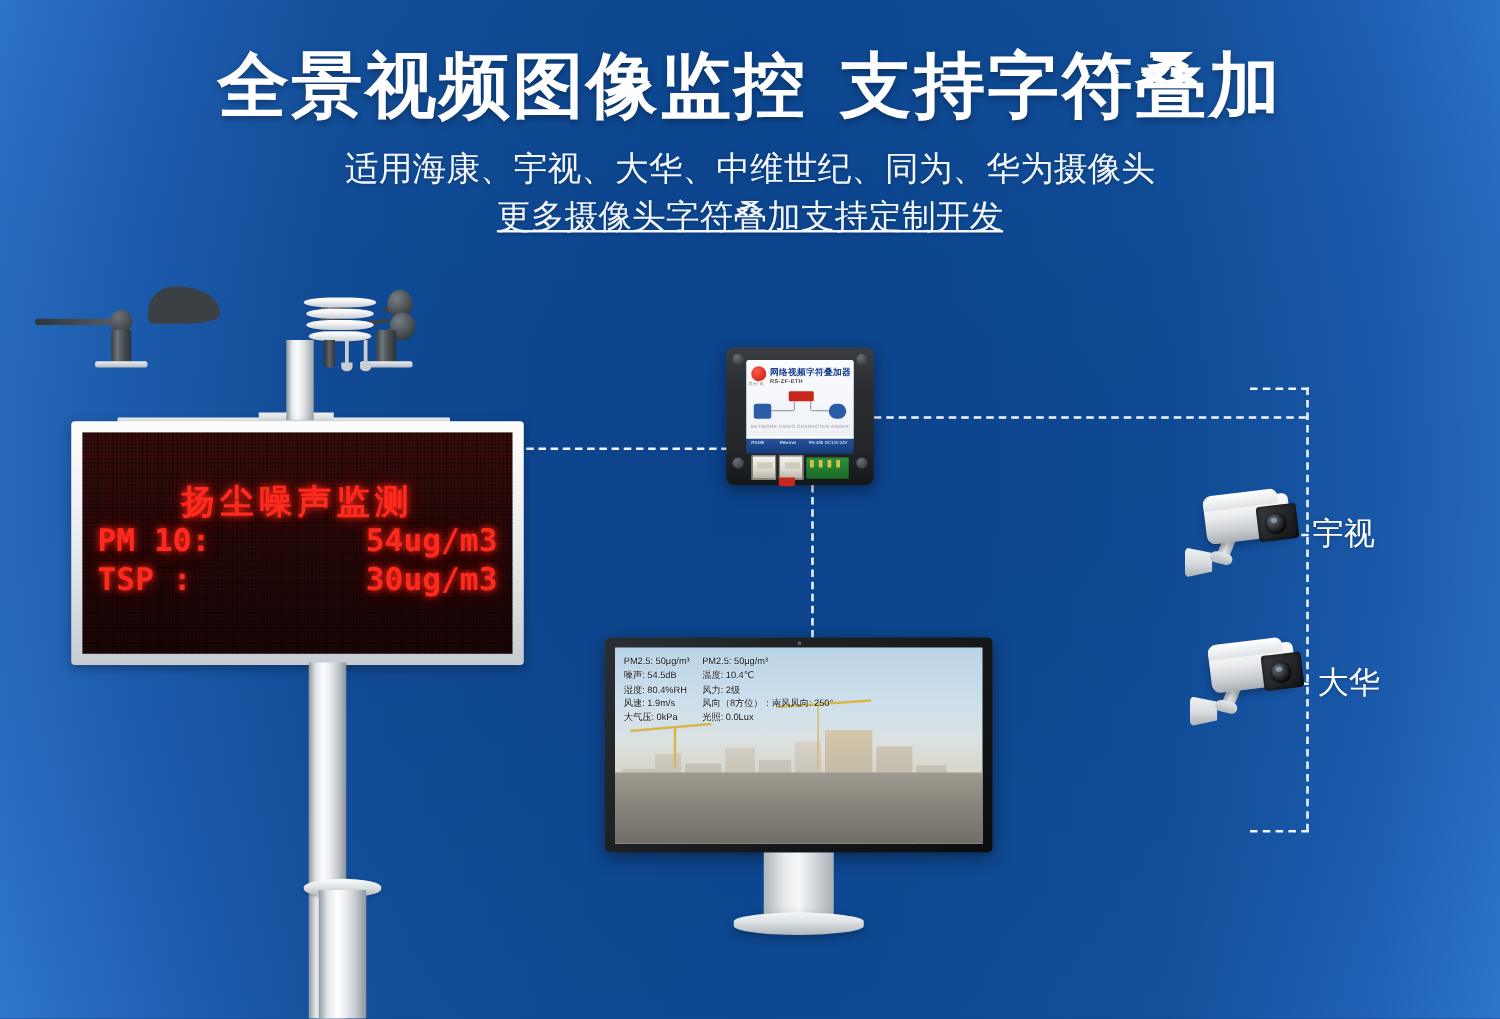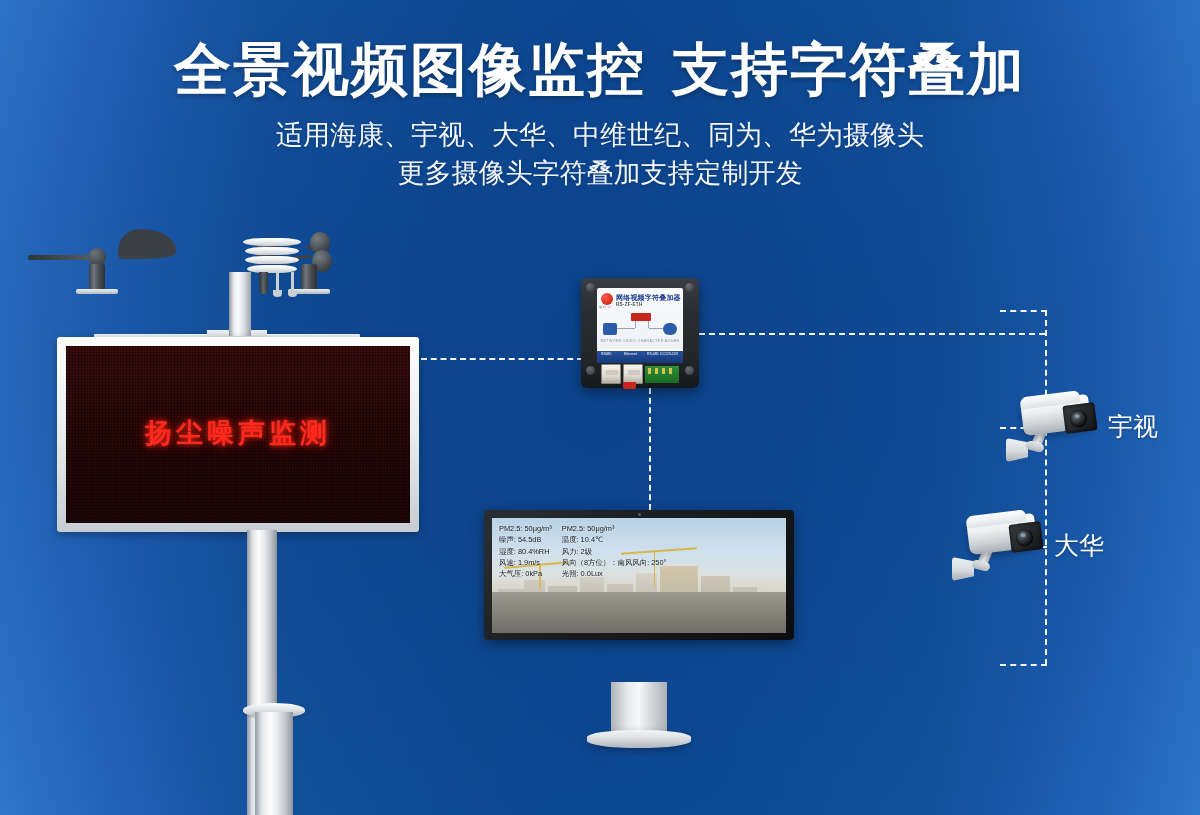--- a/index.html
+++ b/index.html
@@ -22,21 +22,21 @@
     font-size:57px; font-weight:bold; color:#ffffff; letter-spacing:2px;
     line-height:1.12; white-space:nowrap;
     text-shadow:0 2px 5px rgba(0,0,0,.30);
   }
   #title .gap { display:inline-block; width:26px; }
   .sub {
     font-size:27px; color:#f2f7ff; line-height:1.32; white-space:nowrap;
     text-shadow:0 1px 3px rgba(0,0,0,.25);
   }
   #sub1 { margin-top:16px; }
-  #sub2 { margin-top:3px; }
+  #sub2 { margin-top:3px;text-decoration:underline; }
 
   
   .dash-h { position:absolute; height:0; border-top:2px dashed #ffffff; opacity:.95; }
   .dash-v { position:absolute; width:0; border-left:2px dashed #ffffff; opacity:.95; }
 
   
   #mast { position:absolute; left:0; top:210px; width:430px; height:605px; }
   .pole-upper {
     position:absolute; left:229px; top:62px; width:22px; height:64px;
     background:linear-gradient(to right,#8c949c 0%,#e8ecef 22%,#fbfcfd 42%,#d6dade 70%,#9aa2a9 100%);
@@ -179,21 +179,21 @@
   #term-block {
     position:absolute; left:44px; top:2px; width:34px; height:17px;
     background:linear-gradient(to bottom,#2f8f3a,#186b24); border-radius:1px;
   }
   #term-block .pin { position:absolute; top:2px; width:3px; height:6px; background:#d6c24a; }
   #dev-red { position:absolute; left:42px; top:104px; width:13px; height:7px; background:#c8271b; border-radius:0 0 2px 2px; }
 
   
   #monitor { position:absolute; left:484px; top:502px; width:310px; height:262px; }
   #mon-bezel {
-    position:absolute; left:0; top:8px; width:310px; height:130px;
+    position:absolute; left:0; top:8px; width:310px; height:172px;
     background:linear-gradient(135deg,#2b2f33 0%,#17191b 55%,#0c0d0e 100%);
     border-radius:4px; padding:8px 8px 7px;
     box-shadow:0 4px 14px rgba(0,0,0,.40);
   }
   #mon-cam { position:absolute; left:50%; top:3px; width:3px; height:3px; margin-left:-1.5px; border-radius:50%; background:#5a6066; }
   #mon-screen { position:relative; width:100%; height:100%; overflow:hidden; background:#86a6c4; }
   
   #vid-sky { position:absolute; inset:0;
     background:linear-gradient(to bottom,#b9d3e6 0%,#cfe0ec 30%,#e4e3d9 62%,#e9ddc9 80%,#ded6c6 100%); }
   .bldg { position:absolute; bottom:0; background:linear-gradient(to bottom,#cdc8bd 0%,#b3ada1 55%,#8e8madd 100%); }
@@ -328,20 +328,28 @@
     <div class="crossarm-plate"></div>
     <div class="bolt" style="left:157px; top:127px;"></div>
     <div class="bolt" style="left:234px; top:127px;"></div>
     <div class="bolt" style="left:265px; top:127px;"></div>
     <div class="pole-upper"></div>
   </div>
 
   <div id="led-board">
     <div id="led-screen">
       <div class="led-line" id="led-title">扬尘噪声监测</div>
+      <div class="led-line led-row">
+        <span class="lbl">PM 10:</span>
+        <span class="val">54ug/m3</span>
+      </div>
+      <div class="led-line led-row">
+        <span class="lbl">TSP :</span>
+        <span class="val">30ug/m3</span>
+      </div>
     </div>
   </div>
 
   <div id="pole-body"></div>
   <div id="pole-flange"></div>
   <div id="pole-lower"></div>
 
   <div id="device">
     <div class="screw" style="left:5px; top:5px;"></div>
     <div class="screw" style="left:104px; top:5px;"></div>
@@ -432,21 +440,21 @@
             <div class="osd-line">光照: 0.0Lux</div>
           </div>
         </div>
       </div>
     </div>
     <div id="mon-neck"></div>
     <div id="mon-base"></div>
   </div>
 
 
-  <div class="camera" style="left:1004px; top:392px;">
+  <div class="camera" style="left:946px; top:392px;">
     <div class="cam-mount"></div>
     <div class="cam-arm"></div>
     <div class="cam-joint"></div>
     <div class="cam-body"></div>
     <div class="cam-top"></div>
     <div class="cam-lens-box">
         <div class="cam-lens"></div>
       </div>
     <div class="cam-label">宇视</div>
   </div>

